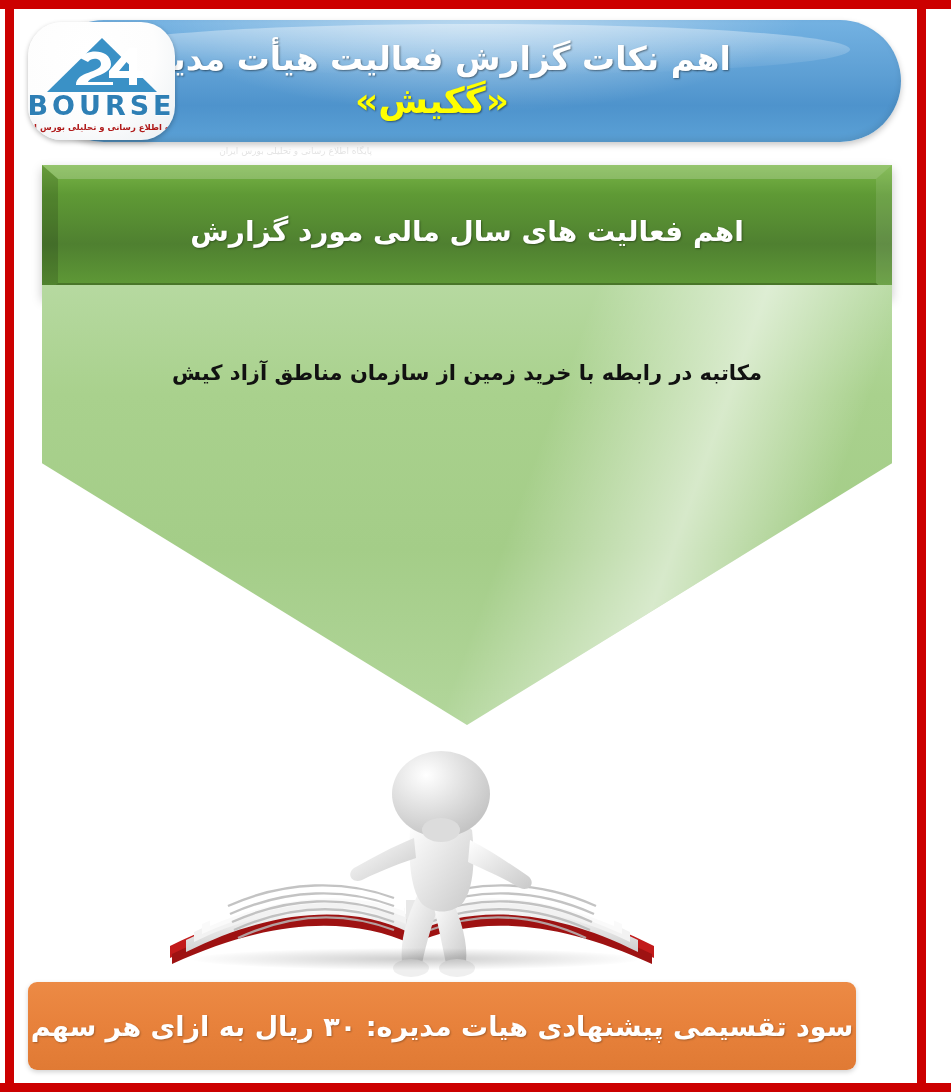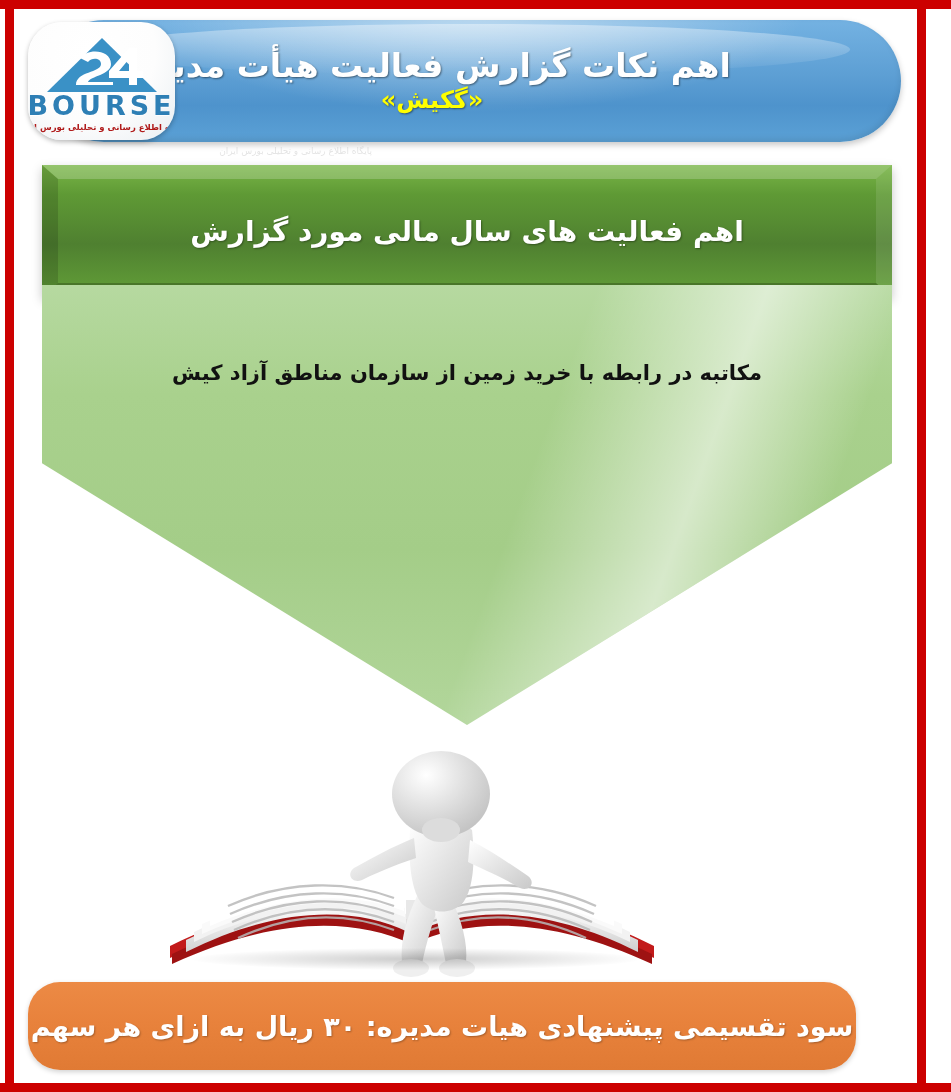--- a/index.html
+++ b/index.html
@@ -53,21 +53,21 @@
   .header-title{
     color:#ffffff;
     font-size:33px;font-weight:bold;
     letter-spacing:.5px;
     text-shadow:1px 1px 2px rgba(0,0,0,.45);
     line-height:1.15;
     white-space:nowrap;
   }
   .header-subtitle{
     color:#ffff00;
-    font-size:24px;font-weight:bold;
+    font-size:36px;font-weight:bold;
     text-shadow:1px 1px 2px rgba(0,0,0,.45);
     line-height:1.15;
     white-space:nowrap;
   }
 
   
   .logo-badge{
     position:absolute;left:28px;top:22px;
     width:147px;height:118px;
     border-radius:34px;
@@ -151,21 +151,21 @@
   }
   .illu-shadow{
     position:absolute;left:42px;bottom:16px;width:448px;height:22px;
     border-radius:50%;
     background:radial-gradient(ellipse at center,rgba(0,0,0,.20) 0%,rgba(0,0,0,0) 72%);
   }
 
   
   .footer-bar{
     position:absolute;left:28px;top:982px;width:828px;height:88px;
-    border-radius:32px;
+    border-radius:9px;
     background:linear-gradient(180deg,#ec8a45 0%,#e8823c 45%,#e07a34 100%);
     box-shadow:0 2px 5px rgba(0,0,0,.18);
     display:flex;align-items:center;justify-content:center;
     box-sizing:border-box;padding:0 42px;
   }
   .footer-text{
     color:#ffffff;font-size:27px;font-weight:bold;
     text-shadow:1px 1px 2px rgba(0,0,0,.28);
     white-space:nowrap;
   }

